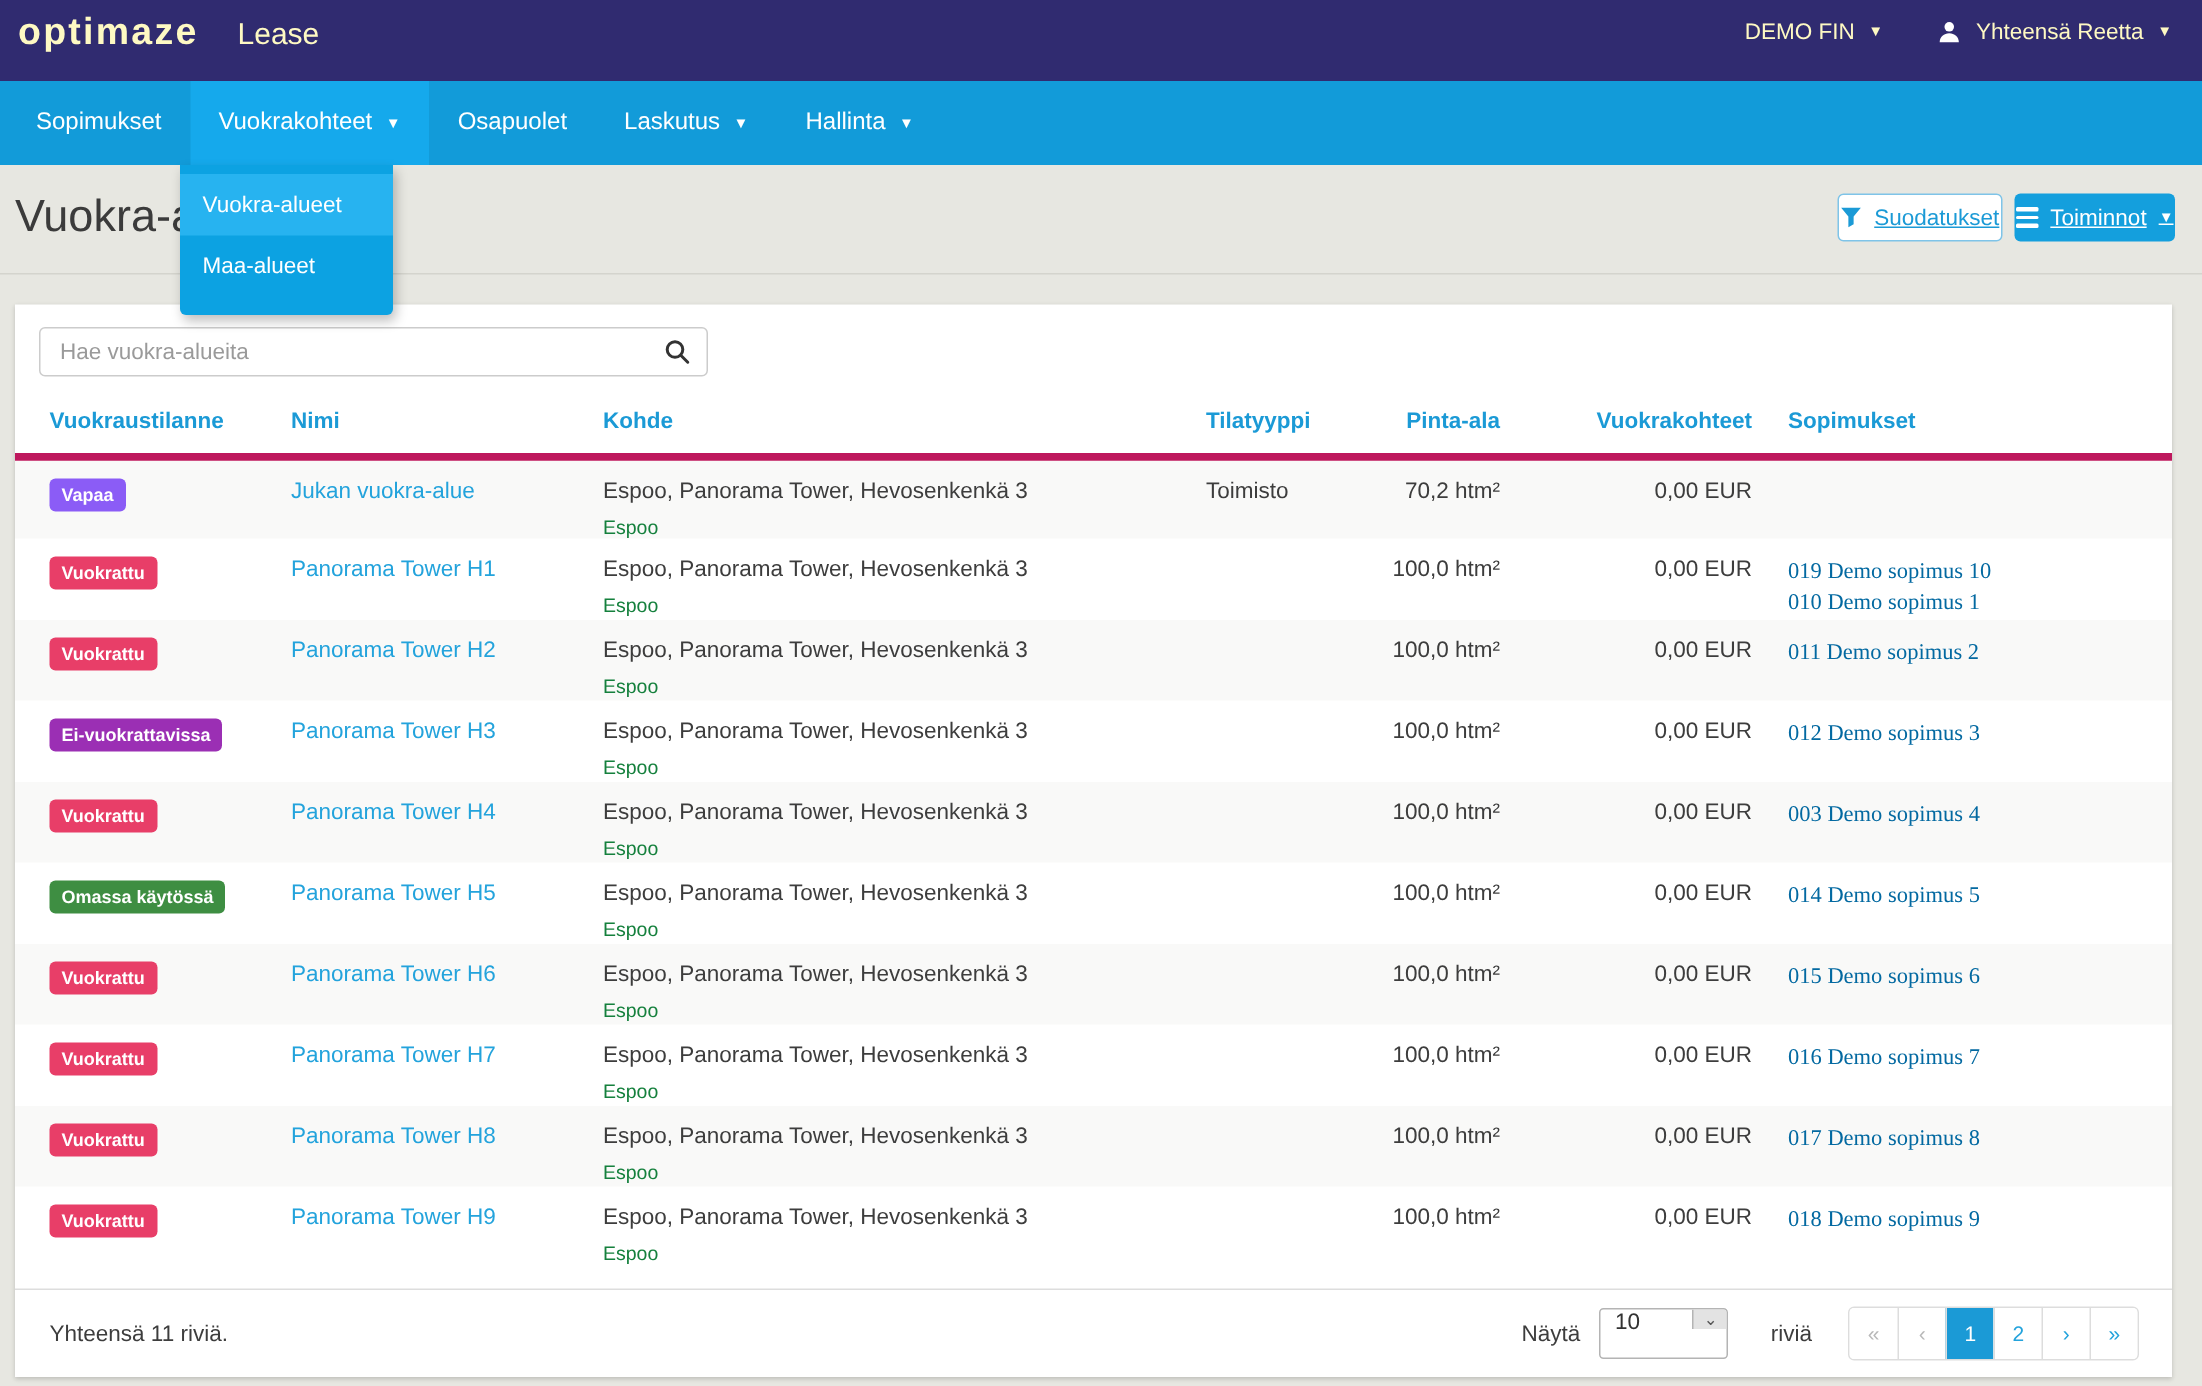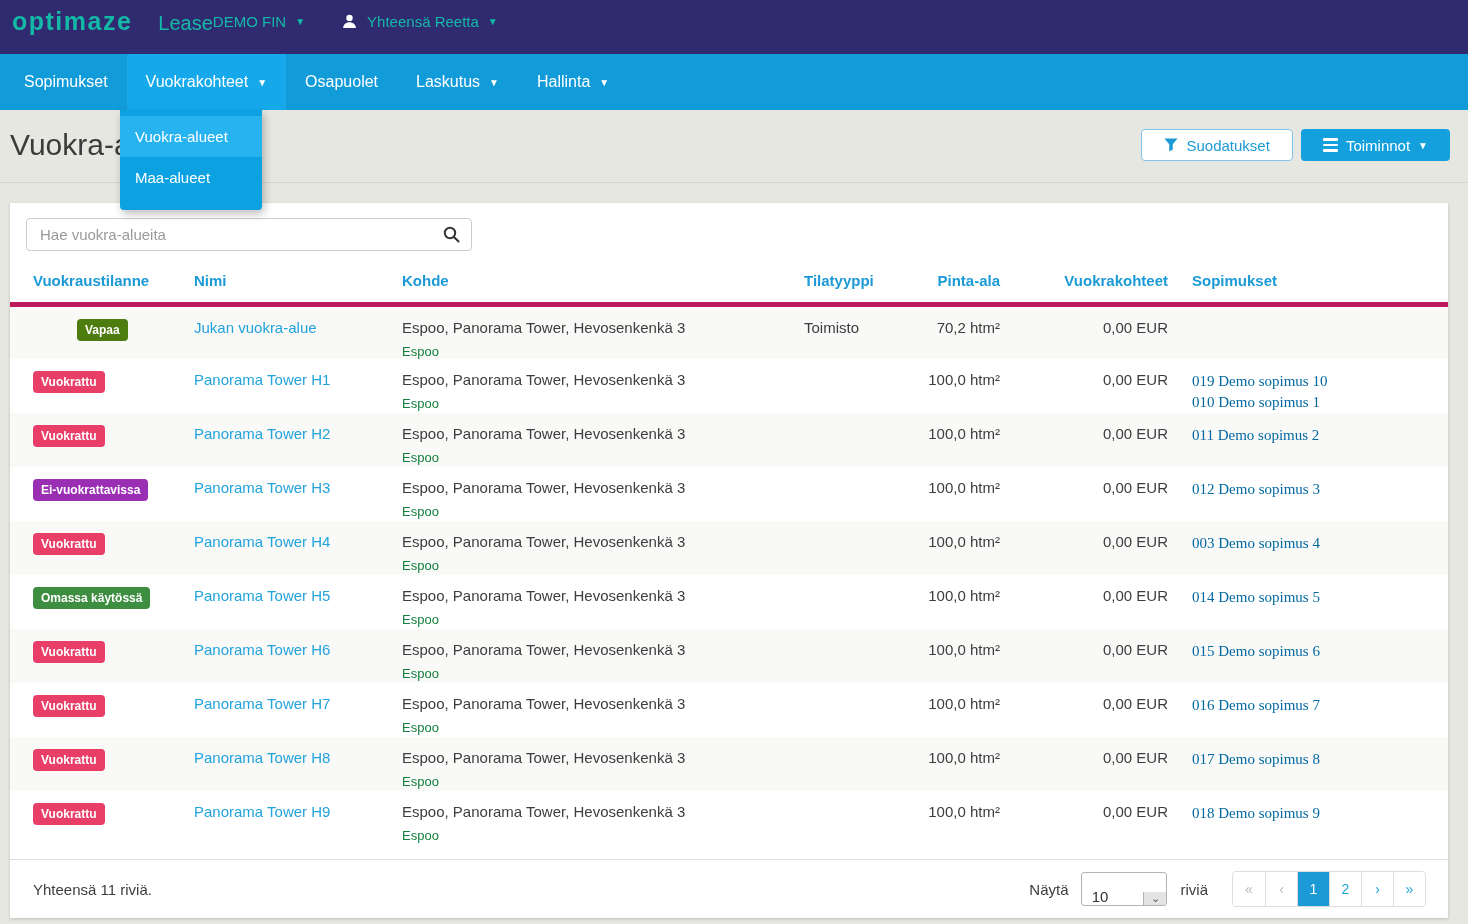--- a/index.html
+++ b/index.html
@@ -8,22 +8,22 @@
     width:1468px; height:924px;
     background:#e7e7e1;
     font-family:"Liberation Sans","DejaVu Sans",sans-serif;
     color:#3d3d3d;
     overflow:hidden;
   }
   a { text-decoration:none; }
 
   
   .topbar {
-    height:54px; background:#302b70; color:#14b8a6;
-    display:flex; align-items:center; justify-content:flex-start;
+    height:54px; background:#302b70; color:#fef9c3;
+    display:flex; align-items:center; justify-content:space-between;
     padding:0 20px 12px 12px;
   }
   .brand { display:flex; align-items:baseline; }
   .logo { font-size:25px; font-weight:800; letter-spacing:1.5px; }
   .product { font-size:20px; font-weight:400; margin-left:26px; }
   .topbar-right { display:flex; align-items:center; gap:36px; font-size:15px; }
   .menu-trigger { display:flex; align-items:center; gap:9px; cursor:pointer; }
   .caret { font-size:10px; line-height:1; position:relative; top:1px; }
 
   
@@ -52,22 +52,23 @@
   
   .page-head { background:#e7e7e1; border-bottom:1px solid #d4d4cd; }
   .page-head-inner {
     display:flex; justify-content:space-between; align-items:center;
     padding:16px 18px 18px 10px;
   }
   .page-title { font-size:30px; font-weight:400; color:#3b3b3b; margin:0; line-height:38px; }
   .head-buttons { display:flex; gap:8px; }
   .btn {
     height:32px; border-radius:4px; font-size:15px; cursor:pointer;
-    display:inline-flex; align-items:center; gap:8px; padding:0 22px;
+    display:inline-flex; align-items:center; gap:8px; padding:0 1px;
     font-family:inherit;
+    text-decoration:underline;
   }
   .btn-outline { border:1px solid #7fc4e8; color:#1b9ad6; background:#fff; }
   .btn-solid { border:none; background:#149fdd; color:#fff; }
   .hamburger { display:inline-flex; flex-direction:column; gap:3px; }
   .hamburger i { width:15px; height:2.5px; background:#fff; border-radius:1px; }
 
   
   .panel {
     background:#fff; margin:20px 20px 0 10px;
     box-shadow:0 1px 3px rgba(0,0,0,.18);
@@ -107,24 +108,24 @@
   .kohde-sub { color:#15803d; font-size:13px; margin-top:8px; }
 
   
   .panel-footer {
     border-top:1px solid #ddd; margin-top:14px;
     display:flex; align-items:center; justify-content:space-between;
     padding:11px 22px 11px 23px;
   }
   .total-text { font-size:15px; color:#3d3d3d; }
   .pager-controls { display:flex; align-items:center; }
-  .pager-label { font-size:15px; color:#3d3d3d; }
+  .pager-label { font-size:15px; color:#3d3d3d;margin-left:15px; }
   .select {
     width:86px; height:34px; border:1px solid #b4b4b4; border-radius:3px;
-    background:#fff; display:flex; align-items:flex-end; overflow:hidden;
+    background:#fff; display:flex; align-items:flex-start; overflow:hidden;
     margin:0 13px; cursor:pointer;gap:26px;
   }
   .select-value { flex:1; display:flex; align-items:center; justify-content:center; font-size:15px; color:#333; }
   .select-arrow {
     width:23px; background:#e3e3e3; border-left:1px solid #b4b4b4;
     display:flex; align-items:center; justify-content:center;
     color:#555; font-size:11px;
   }
   .pagination {
     display:flex; border:1px solid #ddd; border-radius:4px; overflow:hidden;
@@ -246,21 +247,21 @@
         <th>Nimi</th>
         <th>Kohde</th>
         <th>Tilatyyppi</th>
         <th class="col-right">Pinta-ala</th>
         <th class="col-right">Vuokrakohteet</th>
         <th>Sopimukset</th>
       </tr>
     </thead>
     <tbody>
     <tr>
-      <td><span class="badge" style="background-color: #4d7c0f; margin-left: 44px;">Vapaa</span></td>
+      <td><span class="badge" style="background-color: #8b5cf6;">Vapaa</span></td>
       <td><a href="#" class="name-link">Jukan vuokra-alue</a></td>
       <td>
         <div>Espoo, Panorama Tower, Hevosenkenkä 3</div>
         <div class="kohde-sub">Espoo</div>
       </td>
       <td><span>Toimisto</span></td>
       <td class="col-right"><span>70,2 htm²</span></td>
       <td class="col-right"><span>0,00 EUR</span></td>
       <td>
             <div></div>

